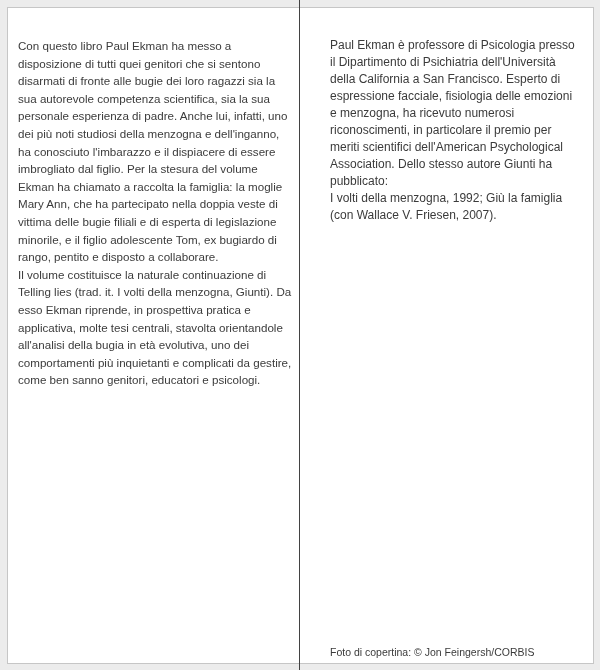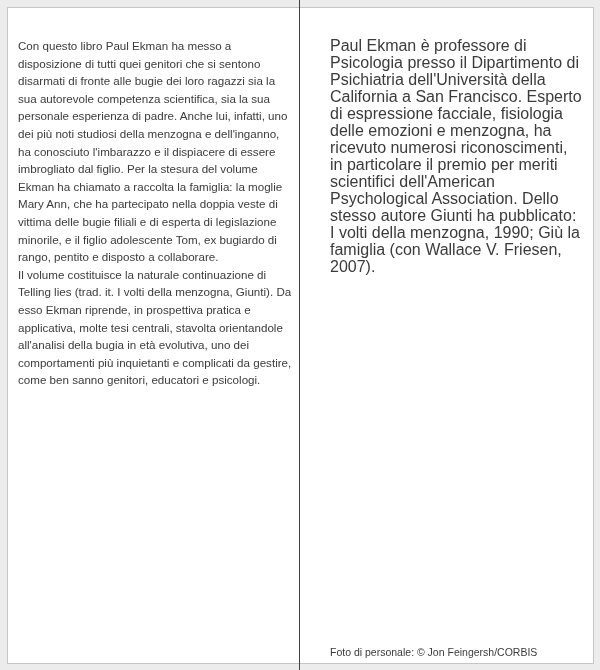--- a/index.html
+++ b/index.html
@@ -41,21 +41,21 @@
     left: 18px;
     top: 37px;
     width: 276px;
     font-size: 11.6px;
     line-height: 17.6px;
   }
   .right-text {
     left: 330px;
     top: 37px;
     width: 252px;
-    font-size: 16px;
+    font-size: 12px;
     line-height: 17px;
   }
   .credit {
     position: absolute;
     left: 330px;
     top: 646px;
     font-size: 10.5px;
     color: #3b3b3b;
   }
   .it {
@@ -66,16 +66,16 @@
 
 <div class="scan">
   <div class="page"></div>
 
   <div class="text-block left-text"><span>Con questo libro Paul Ekman ha messo a disposizione di tutti quei genitori che si sentono disarmati di fronte alle bugie dei loro ragazzi sia la sua autorevole competenza scientifica, sia la sua personale esperienza di padre. Anche lui, infatti, uno dei più noti studiosi della menzogna e dell'inganno, ha conosciuto l'imbarazzo e il dispiacere di essere imbrogliato dal figlio. Per la stesura del volume Ekman ha chiamato a raccolta la famiglia: la moglie Mary Ann, che ha partecipato nella doppia veste di vittima delle bugie filiali e di esperta di legislazione minorile, e il figlio adolescente Tom, ex bugiardo di rango, pentito e disposto a collaborare.
 Il volume costituisce la naturale continuazione di </span><span class="it">Telling lies</span><span> (trad. it. </span><span class="it">I volti della menzogna</span><span>, Giunti). Da esso Ekman riprende, in prospettiva pratica e applicativa, molte tesi centrali, stavolta orientandole all'analisi della bugia in età evolutiva, uno dei comportamenti più inquietanti e complicati da gestire, come ben sanno genitori, educatori e psicologi.</span></div>
 
   <div class="fold"></div>
 
   <div class="text-block right-text"><span>Paul Ekman è professore di Psicologia presso il Dipartimento di Psichiatria dell'Università della California a San Francisco. Esperto di espressione facciale, fisiologia delle emozioni e menzogna, ha ricevuto numerosi riconoscimenti, in particolare il premio per meriti scientifici dell'American Psychological Association. Dello stesso autore Giunti ha pubblicato:
-</span><span class="it">I volti della menzogna</span><span>, 1990; </span><span class="it">Giù la famiglia</span><span> (con Wallace V. Friesen, 2007).</span></div>
+</span><span class="it">I volti della menzogna</span><span>, 1992; </span><span class="it">Giù la famiglia</span><span> (con Wallace V. Friesen, 2007).</span></div>
 
-  <div class="credit">Foto di personale: © Jon Feingersh/CORBIS</div>
+  <div class="credit">Foto di copertina: © Jon Feingersh/CORBIS</div>
 </div>
 
 </body></html>

